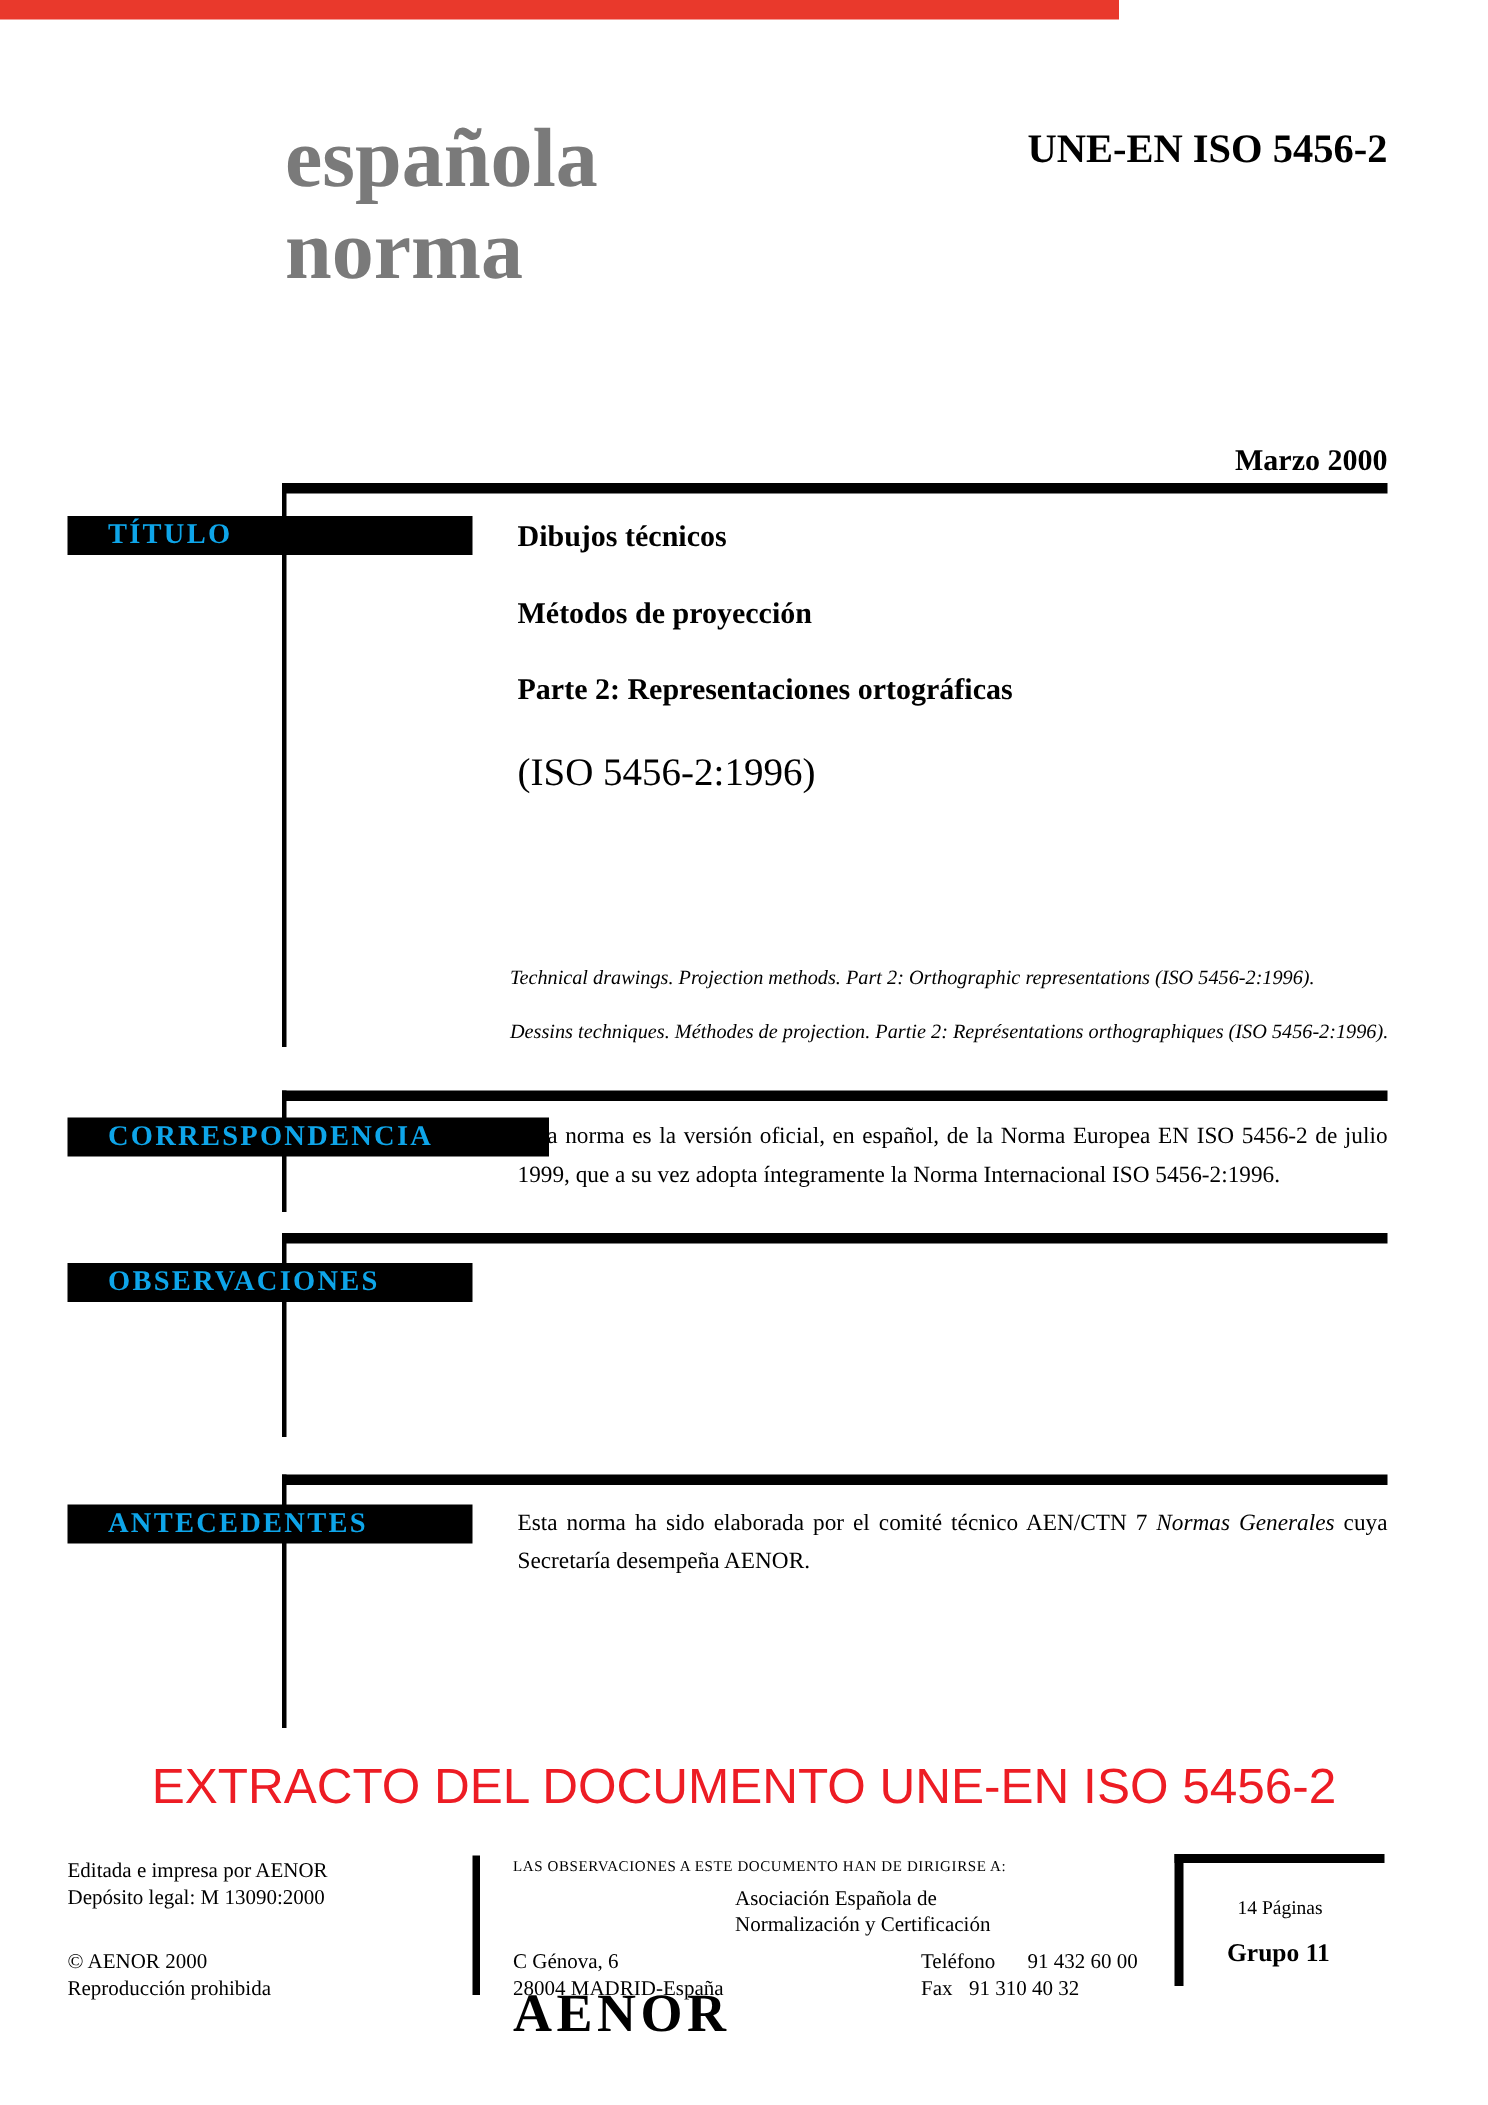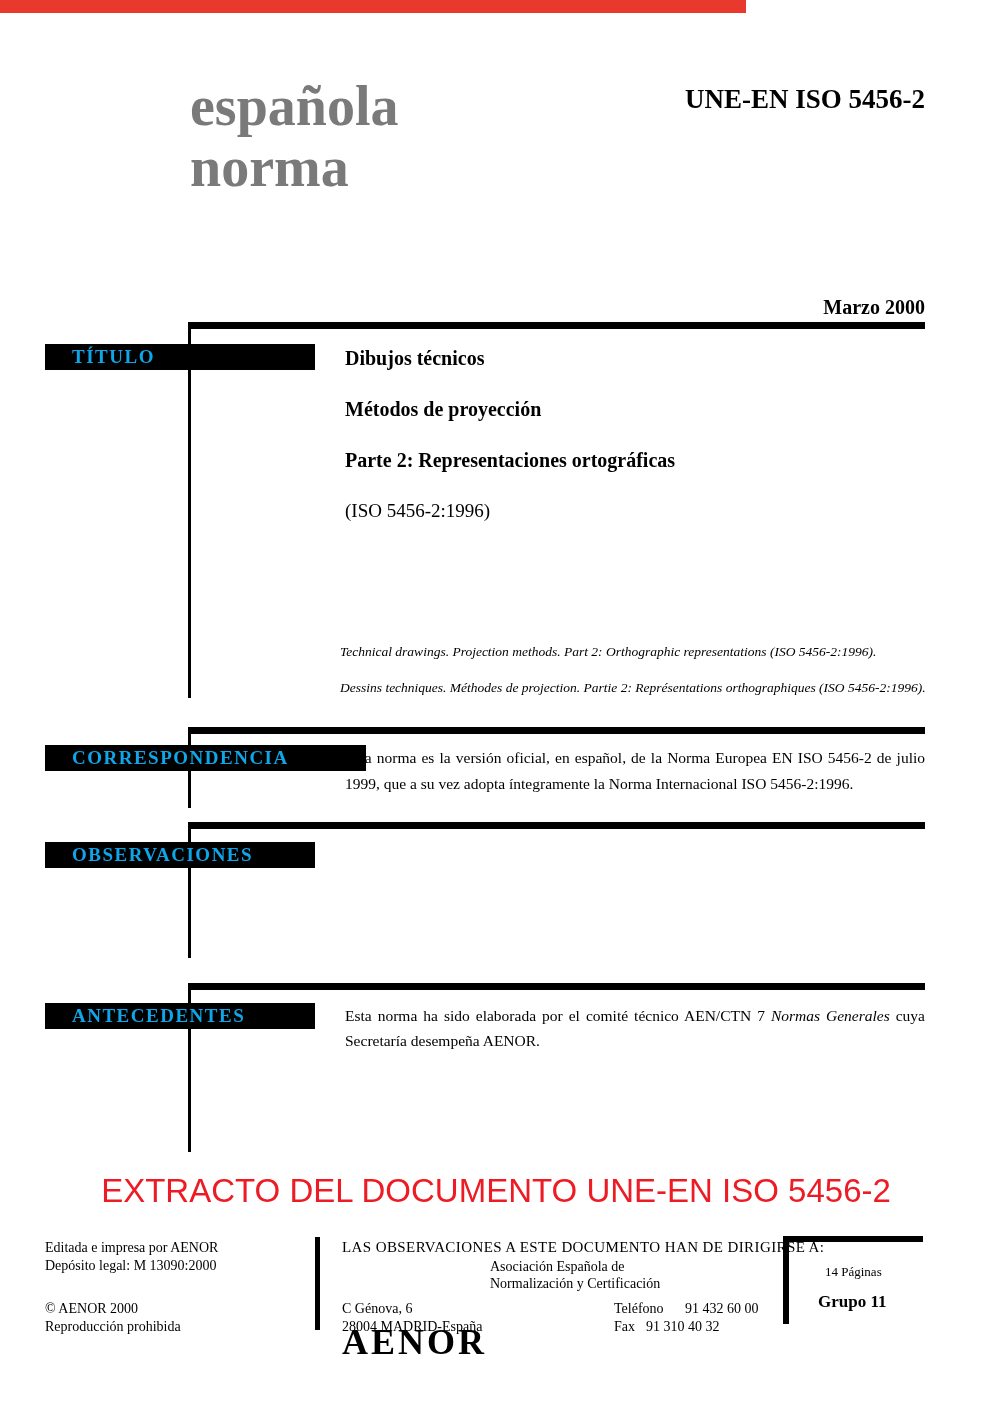--- a/index.html
+++ b/index.html
@@ -14,30 +14,30 @@
     font-size:19px;letter-spacing:1.5px;line-height:26px;
     padding-left:27px;box-sizing:border-box;
   }
   .brand{
     color:var(--gray,#7a7a7a);font-weight:bold;font-size:56px;line-height:61px;
     letter-spacing:0px;
   }
   .code{font-weight:bold;font-size:27px;}
   .date{font-weight:bold;font-size:20px;}
   .title-line{font-weight:bold;font-size:20px;}
-  .title-line-plain{font-weight:normal;font-size:19px;}
+  .title-line-plain{font-weight:normal;font-size:26px;}
   .trans{font-style:italic;font-size:13.5px;}
   .body-text{font-size:15.5px;line-height:26px;text-align:justify;}
   .banner{
     color:var(--red,#ed1c24);font-family:"Liberation Sans",sans-serif;
     font-size:33px;text-align:center;width:100%;
   }
   .strip{background:var(--strip,#e9392c);}
   .ft{font-size:14px;line-height:18px;}
-  .ft-small{font-size:15px;}
+  .ft-small{font-size:10px;}
   .aenor{font-weight:bold;font-size:36px;letter-spacing:3px;}
   .group{font-weight:bold;font-size:17px;}
 </style>
 </head>
 <body>
 
 <div id="page">
 
   <div class="abs strip" style="left:0;top:0;width:746px;height:13px;"></div>
 

